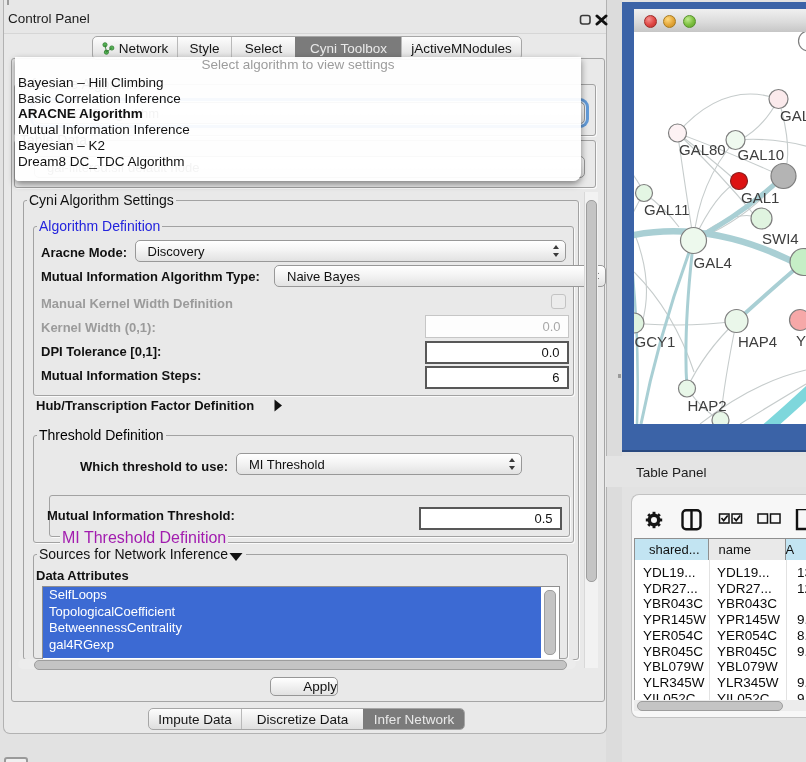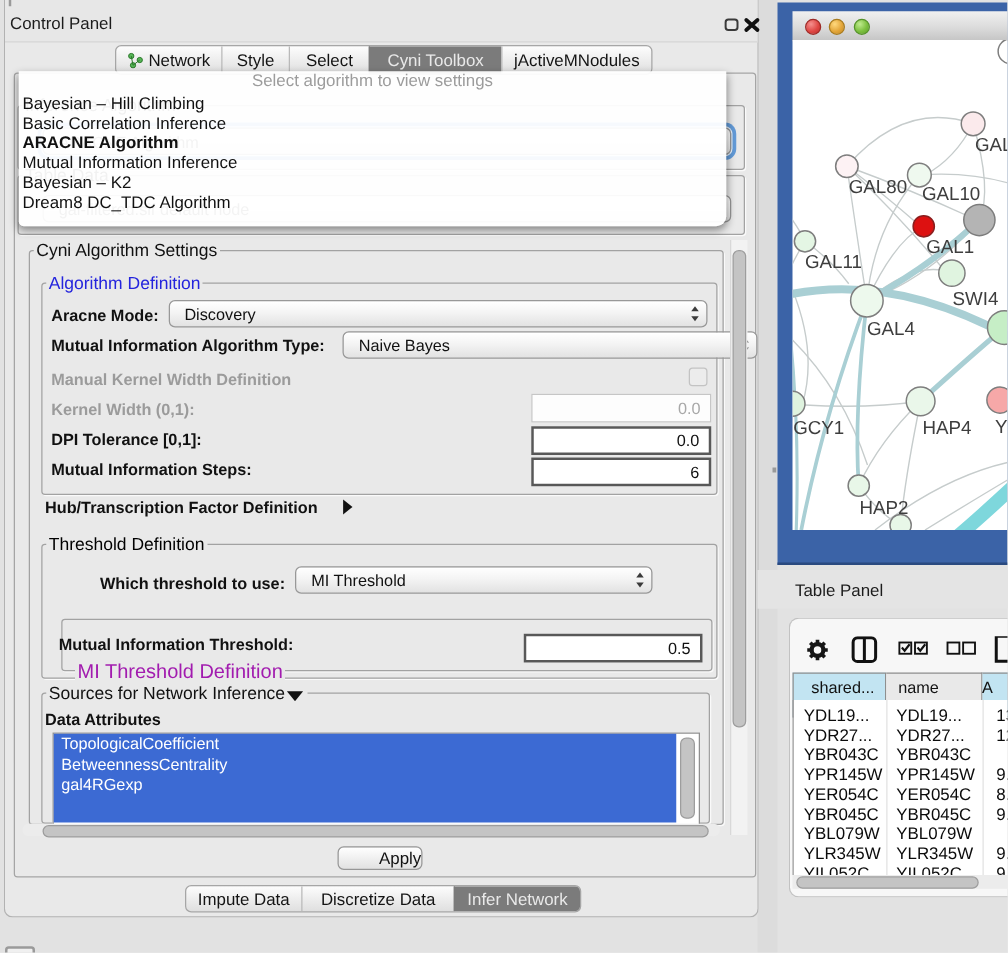--- a/index.html
+++ b/index.html
@@ -142,20 +142,21 @@
 
   <div class="grp" style="left:33px;top:554px;width:533px;height:103px;">
       <span class="lbl">Sources for Network Inference&nbsp;&nbsp;&nbsp;&nbsp;</span>
     </div>
   <svg class="abs" style="left:229px;top:551.5px;" width="14" height="10" viewBox="0 0 14 10">
       <path d="M0.5 1 L13.5 1 L7 9 Z" fill="#111"></path>
     </svg>
   <span class="flabel" style="left:36px;top:568px;">Data Attributes</span>
   <div class="abs" style="left:42px;top:586px;width:516px;height:73px;border:1px solid #8f8f8f;background:#fff;"></div>
   <div class="abs" id="attrlist">
+    <div>SelfLoops</div>
     <div>TopologicalCoefficient</div>
     <div>BetweennessCentrality</div>
     <div>gal4RGexp</div>
   </div>
   <div class="sbthumbv" style="left:544px;top:590px;width:10px;height:63px;"></div>
 
   <div class="abs" style="left:18px;top:659px;width:558px;height:10px;background:#ececec;border-radius:5px;"></div>
   <div class="sbthumbh" style="left:34px;top:659.5px;width:531px;height:8px;"></div>
 
   <div class="abs" style="left:270px;top:677px;width:66px;height:17px;background:linear-gradient(#ffffff,#f0f0f0 50%,#e2e2e2);border:1px solid #979797;border-radius:5px;text-align:right;font-size:13.5px;color:#111;line-height:17px;">Apply</div>

